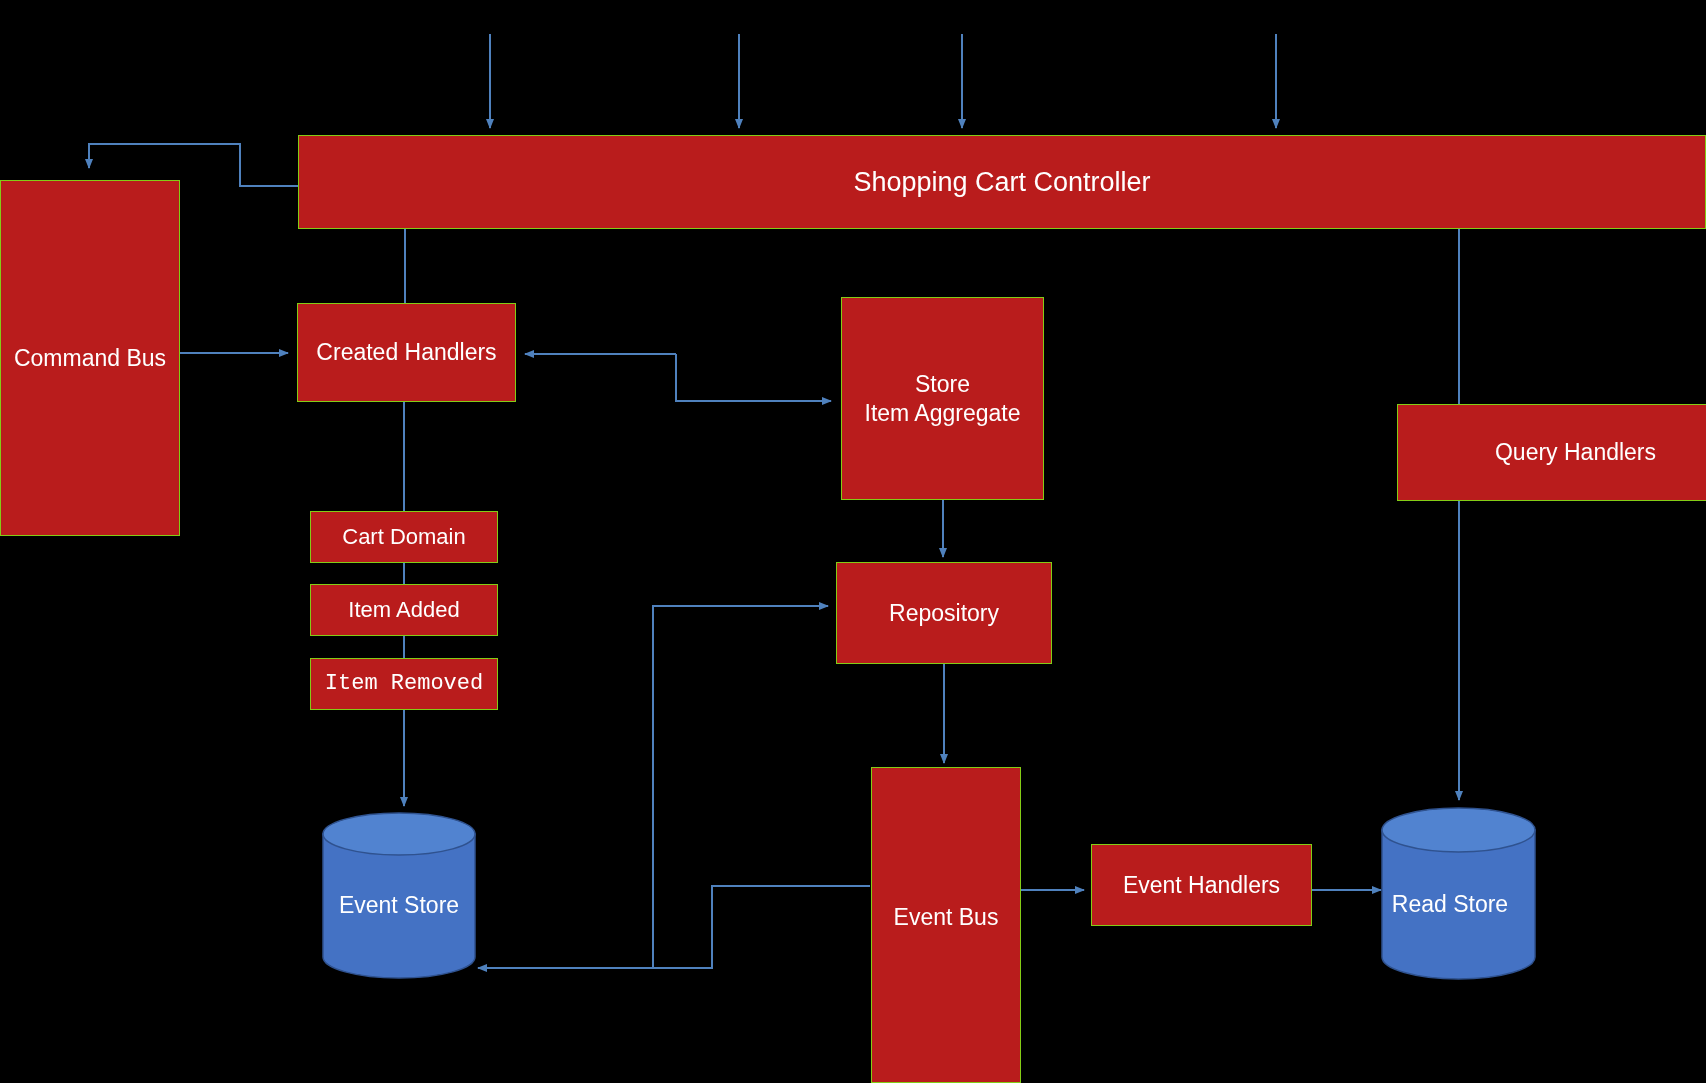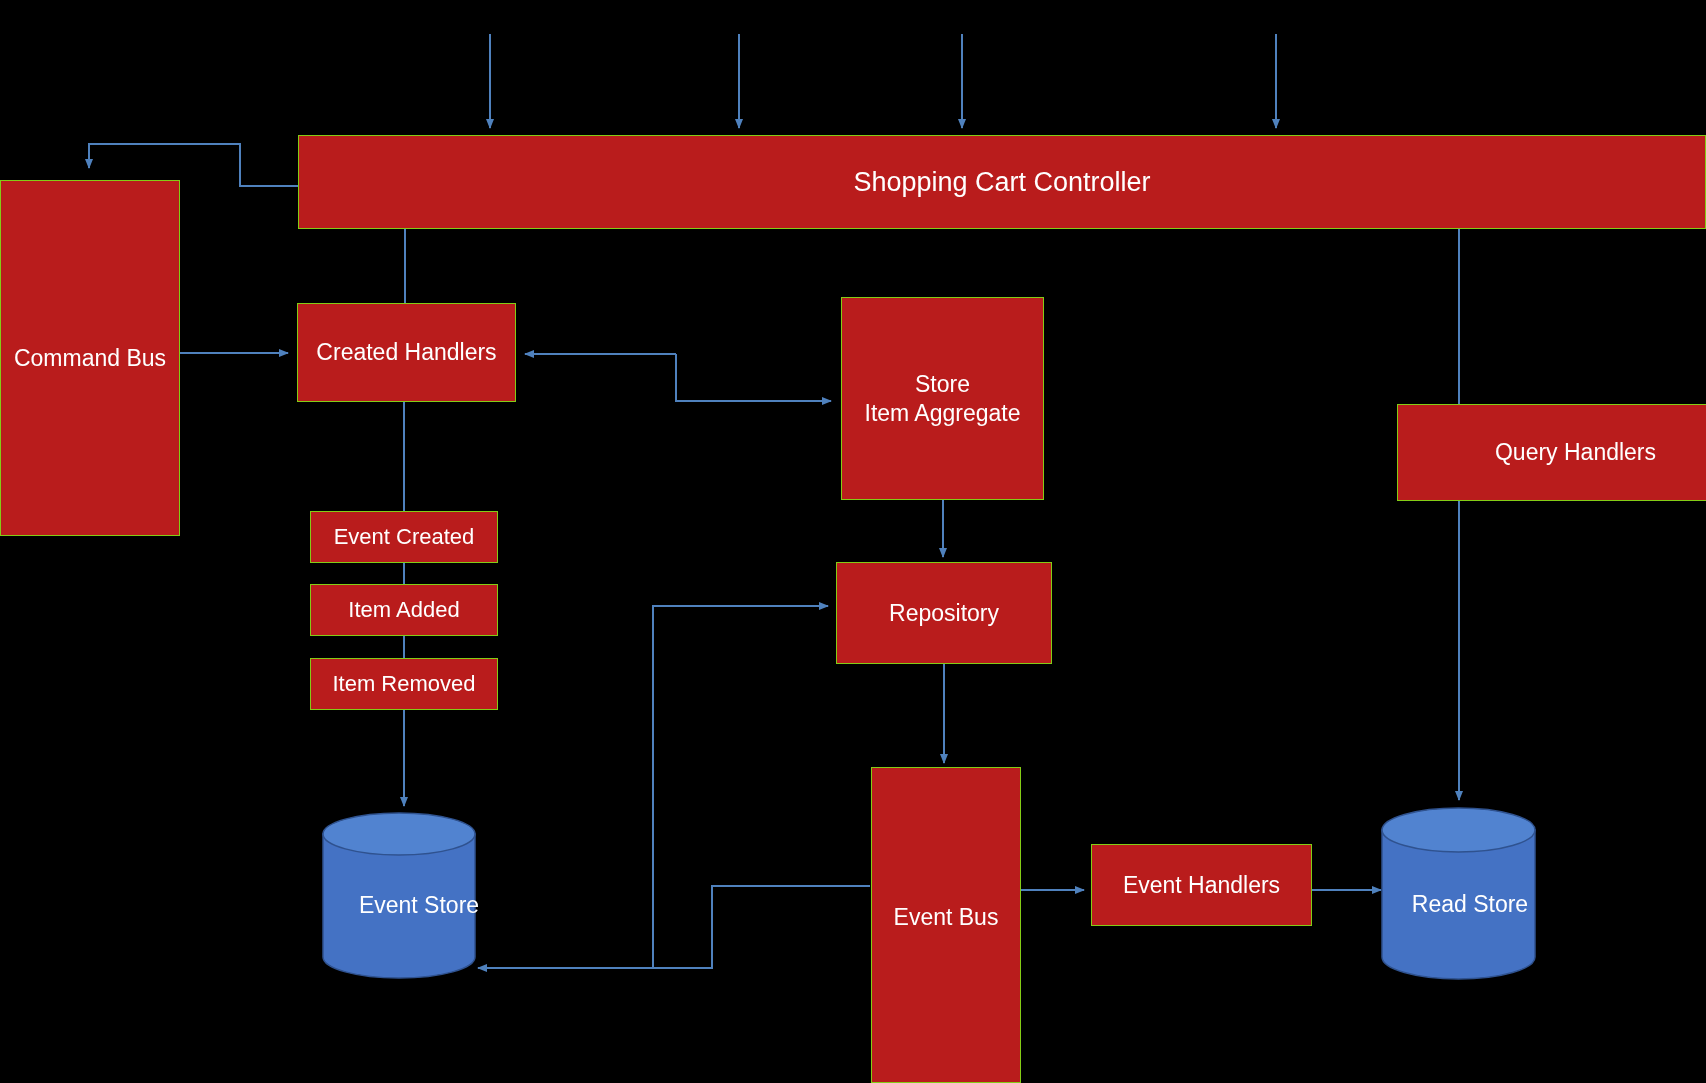--- a/index.html
+++ b/index.html
@@ -44,21 +44,20 @@
     z-index: 3;
   }
   .cyl-label {
     position: absolute;
     left: 0;
     width: 100%;
     text-align: center;
     color: #FFFFFF;
     z-index: 4;
     pointer-events: none;
-    padding-left: 20px;
   }
   .fs-title { font-size: 27px; }
   .fs-lg { font-size: 23px; }
   .fs-md { font-size: 22px; }
 </style>
 </head>
 <body>
 
 <div id="canvas">
 
@@ -114,28 +113,28 @@
   <div class="node fs-lg" style="left:297px; top:303px; width:219px; height:99px;">
     <span>Created Handlers</span>
   </div>
 
   <div class="node fs-lg" style="left:841px; top:297px; width:203px; height:203px; flex-direction:column;">
     <span>Store</span>
     <span>Item Aggregate</span>
   </div>
 
   <div class="node fs-md" style="left:310px; top:511px; width:188px; height:52px;">
-    <span>Event Created</span>
+    <span>Cart Domain</span>
   </div>
 
   <div class="node fs-md" style="left:310px; top:584px; width:188px; height:52px;">
     <span>Item Added</span>
   </div>
 
-  <div class="node fs-md" style="left:310px; top:658px; width:188px; height:52px;">
+  <div class="node fs-md" style="left:310px; top:658px; width:188px; height:52px;font-family:Liberation Mono, monospace;">
     <span>Item Removed</span>
   </div>
 
   <div class="node fs-lg" style="left:836px; top:562px; width:216px; height:102px;">
     <span>Repository</span>
   </div>
 
   <div class="node fs-lg" style="left:871px; top:767px; width:150px; height:316px;">
     <span style="position:relative; top:-8px;">Event Bus</span>
   </div>

